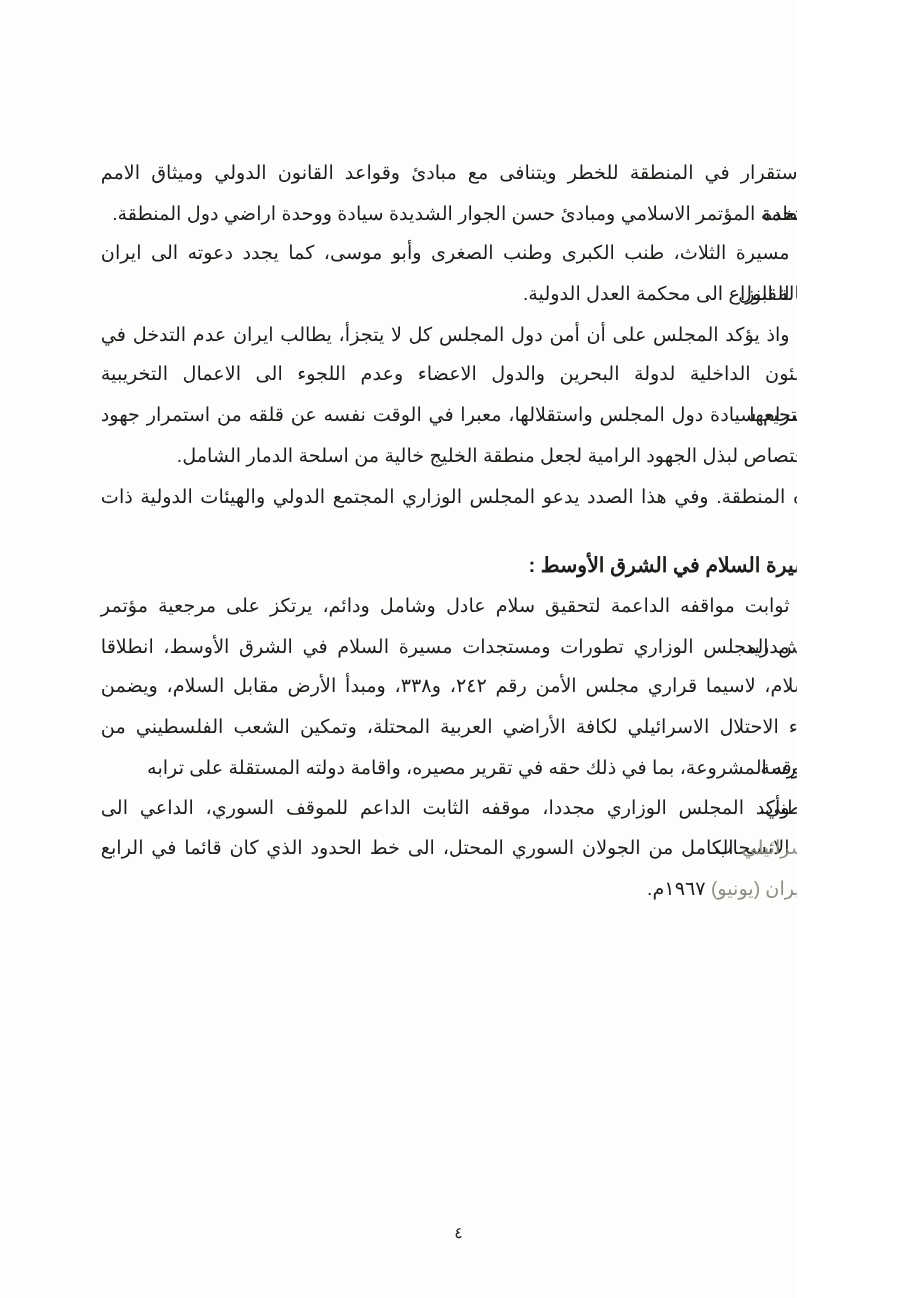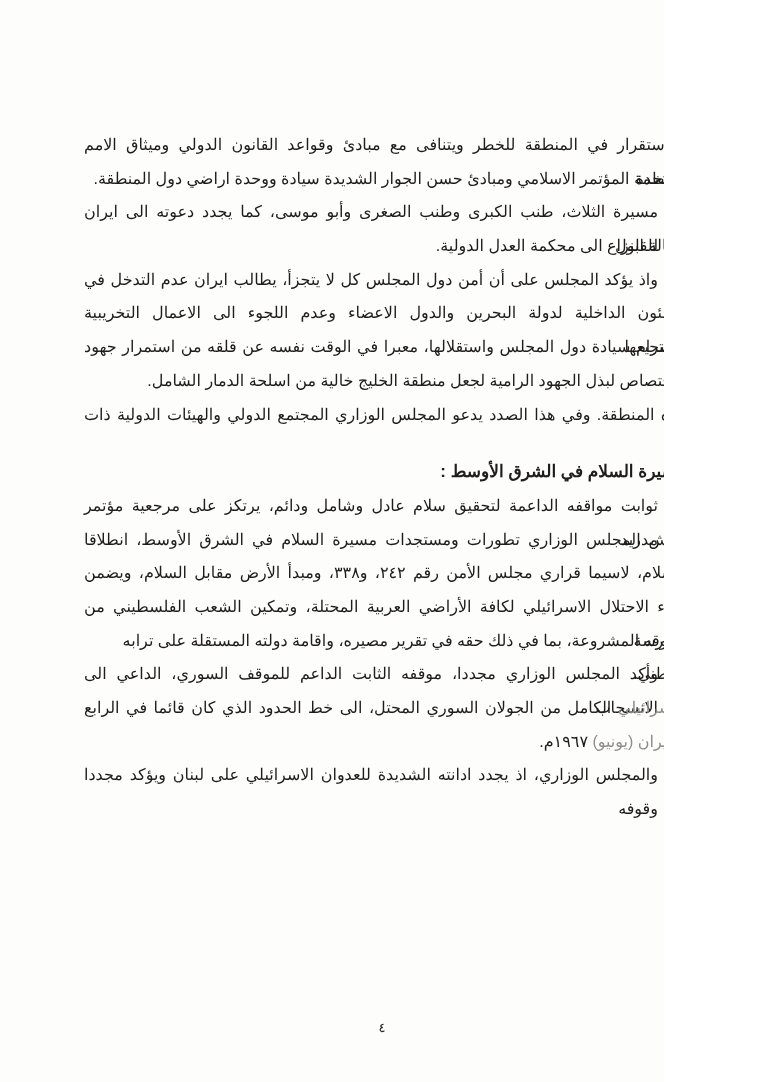--- a/index.html
+++ b/index.html
@@ -100,20 +100,17 @@
       <div class="line">
         <span class="faded">الاسرائيلي</span>
         <span>الكامل من الجولان السوري المحتل، الى خط الحدود الذي كان قائما في الرابع من</span>
       </div>
       <div class="line last">
         <span class="faded">حزيران (يونيو)</span>
         <span>١٩٦٧م.</span>
       </div>
     </div>
 
-    <div class="para indent">
-      <div class="line">والمجلس الوزاري، اذ يجدد ادانته الشديدة للعدوان الاسرائيلي على لبنان ويؤكد مجددا وقوفه</div>
-    </div>
 
   </div>
 
   <div class="page-number">٤</div>
 </div>
 
 </body></html>

